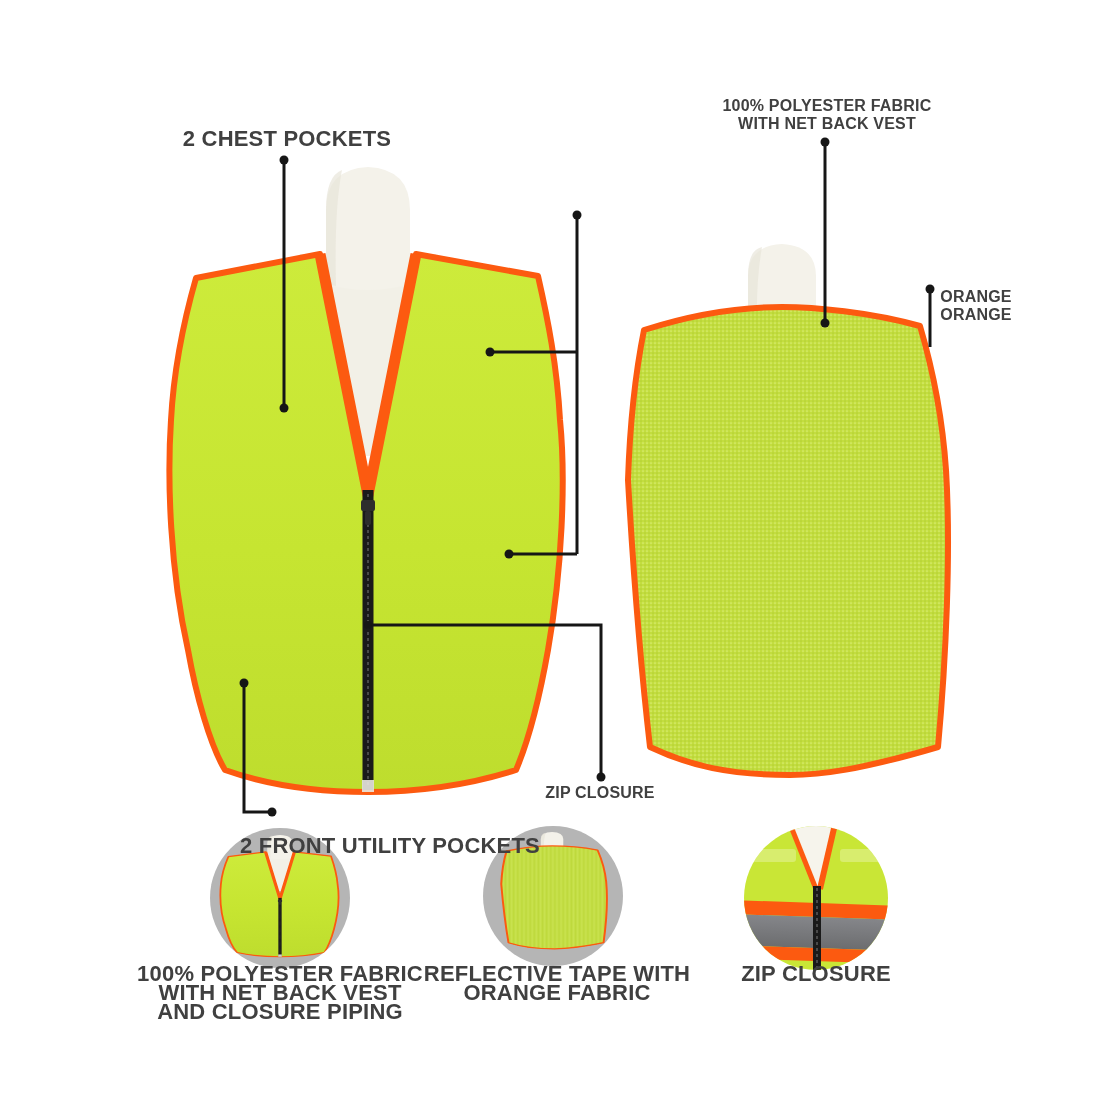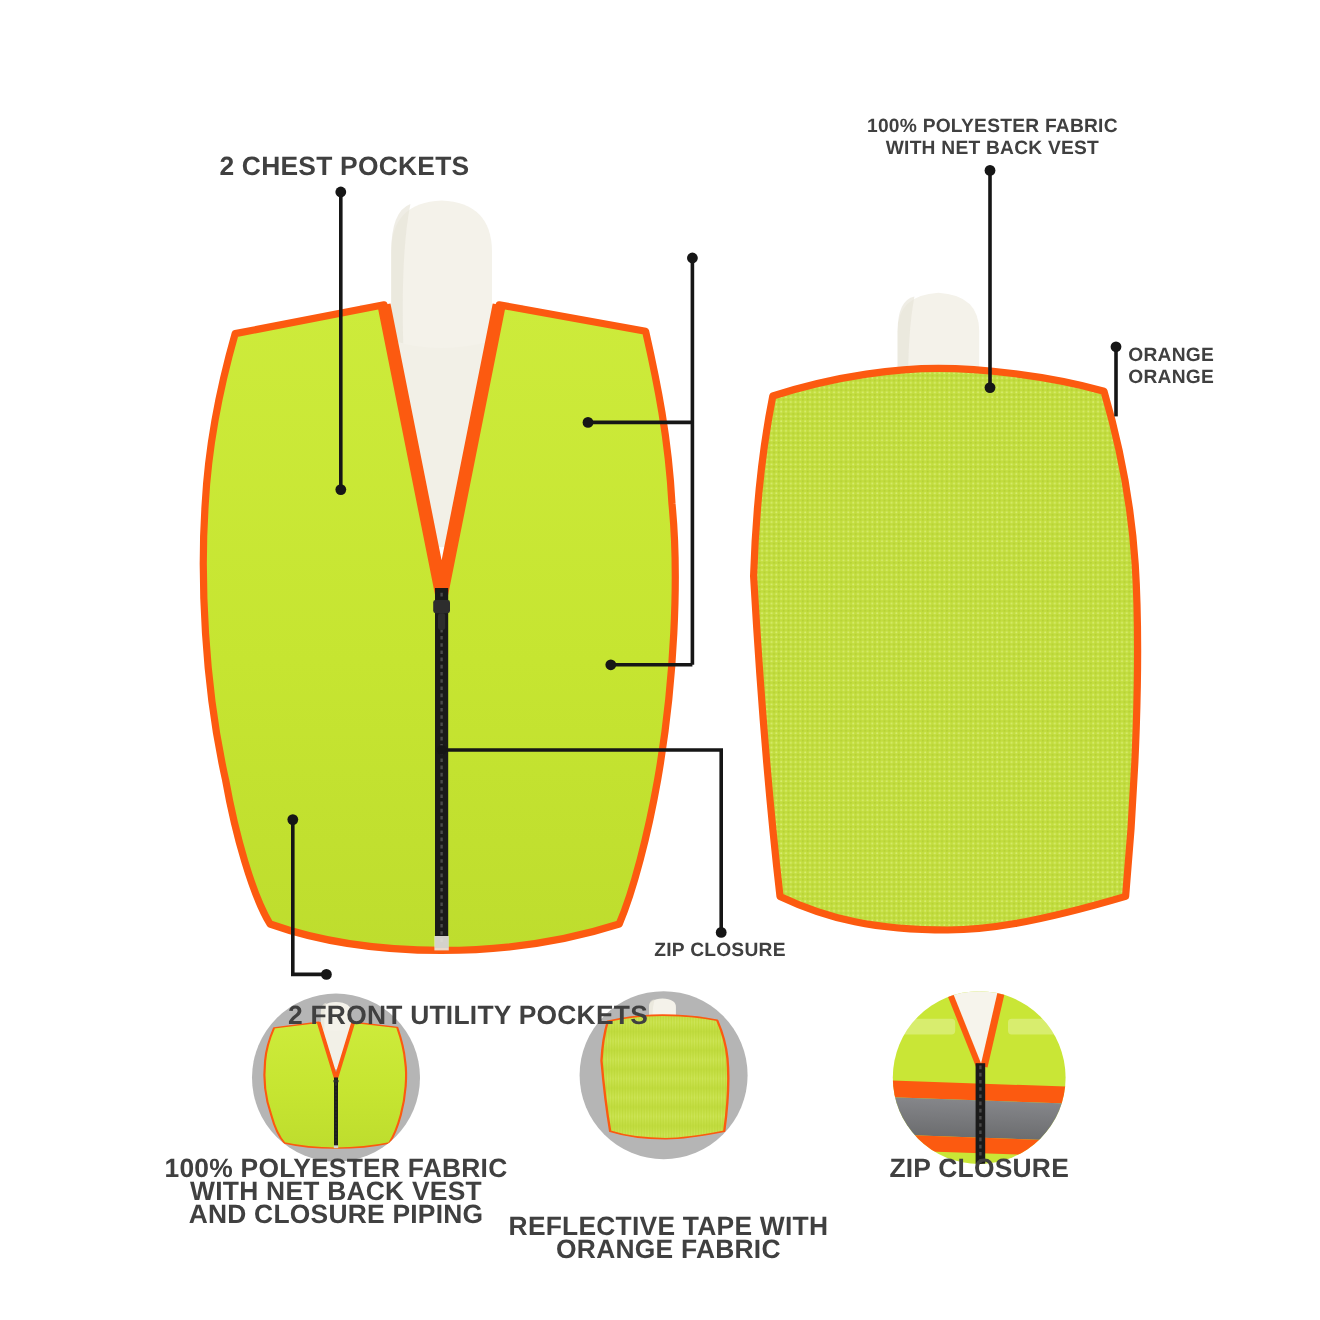--- a/index.html
+++ b/index.html
@@ -243,21 +243,21 @@
   <div class="lbl" style="left:600px;top:784px;">ZIP CLOSURE</div>
 
   <div class="lbl lbl-lg" style="left:390px;top:836px;">2 FRONT UTILITY POCKETS</div>
 
   <div class="lbl lbl-lg" style="left:280px;top:964px;">
     <div>100% POLYESTER FABRIC</div>
     <div>WITH NET BACK VEST</div>
     <div>AND CLOSURE PIPING</div>
   </div>
 
-  <div class="lbl lbl-lg" style="left:557px;top:964px;margin-top:48px;">
+  <div class="lbl lbl-lg" style="left:557px;top:964px;">
     <div>REFLECTIVE TAPE WITH</div>
     <div>ORANGE FABRIC</div>
   </div>
 
   <div class="lbl lbl-lg" style="left:816px;top:964px;">
     <div>ZIP CLOSURE</div>
   </div>
 
 </div>
 

